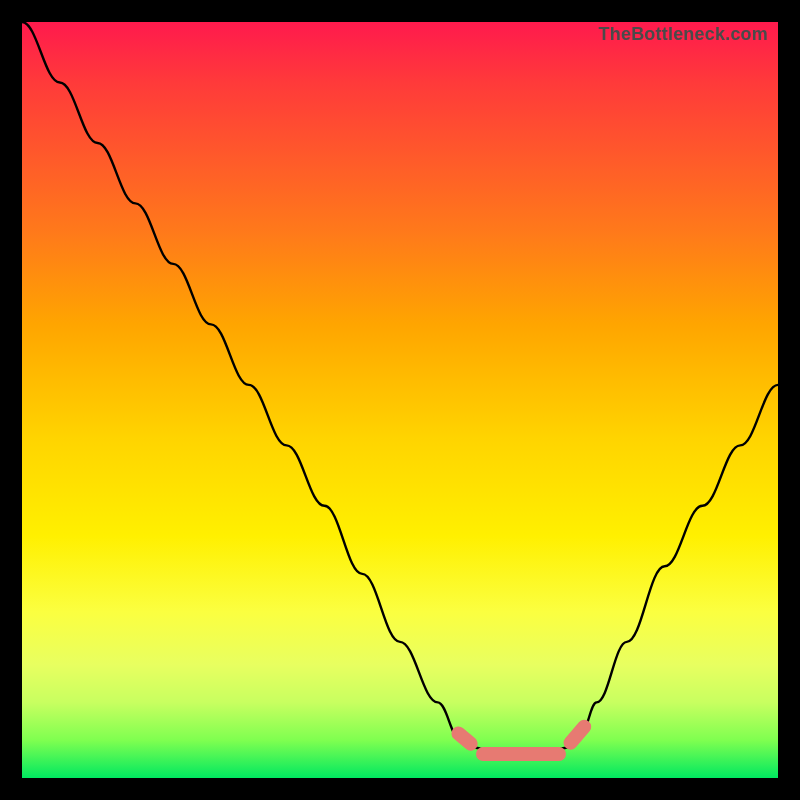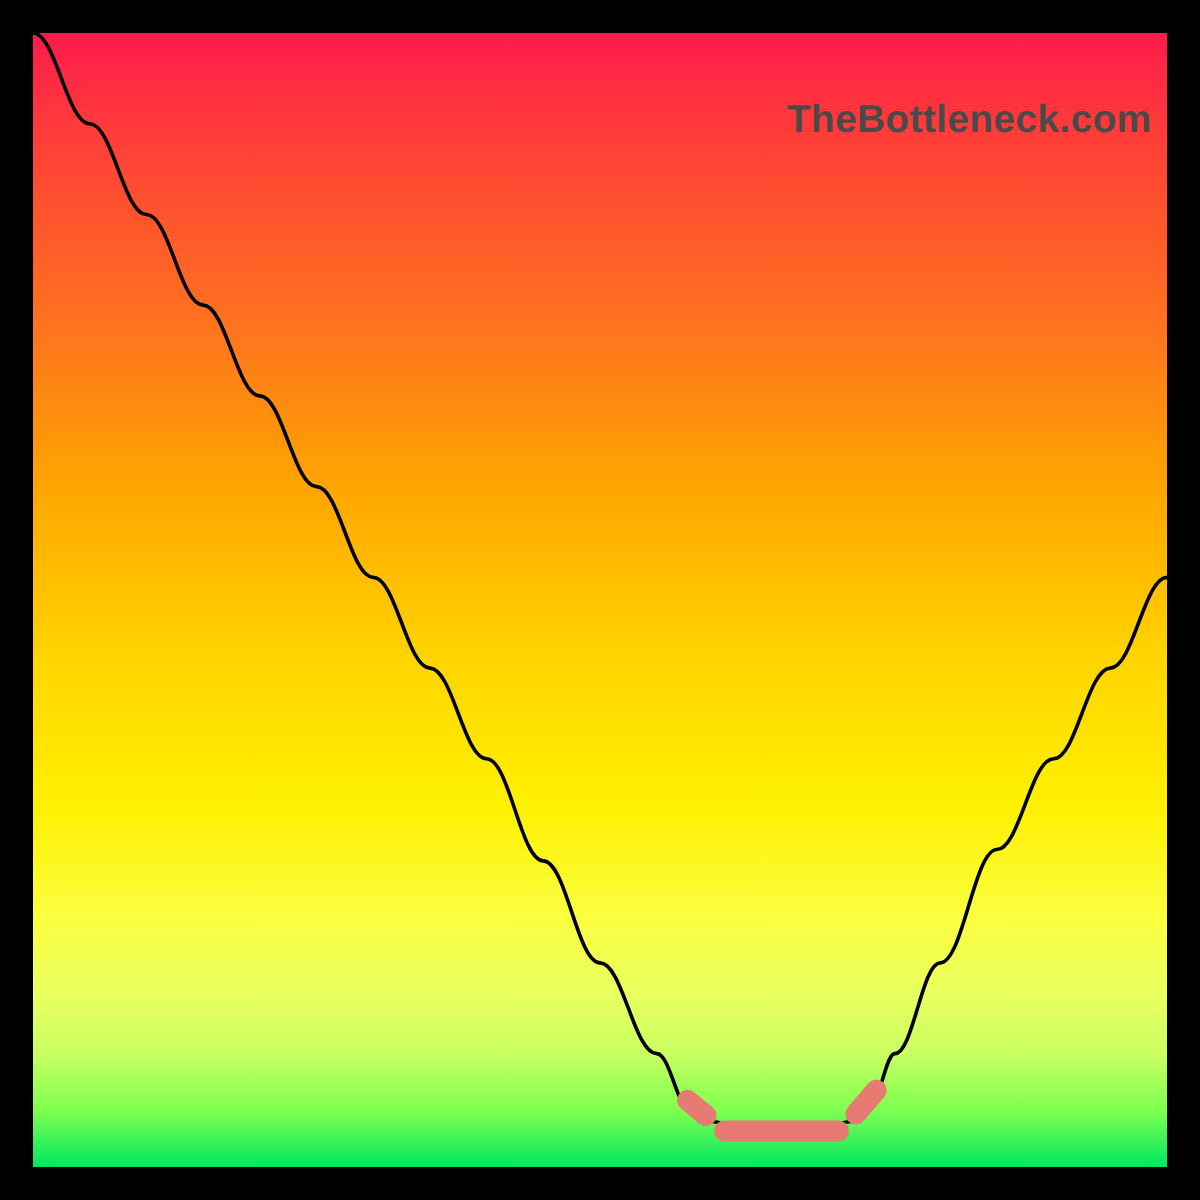--- a/index.html
+++ b/index.html
@@ -37,25 +37,24 @@
       #c8ff60 90%,
       #7fff50 95%,
       #00e860 100%
     );
   }
   .watermark {
     position: absolute;
     top: 2px;
     right: 10px;
     color: #4a4a4a;
-    font-size: 26px;
+    font-size: 18px;
     font-weight: 600;
     letter-spacing: 0.2px;
     user-select: none;
-    margin-top: 40px;
   }
   svg.curve {
     position: absolute;
     left: 0;
     top: 0;
     width: 756px;
     height: 756px;
     pointer-events: none;
   }
   .salmon-run {

